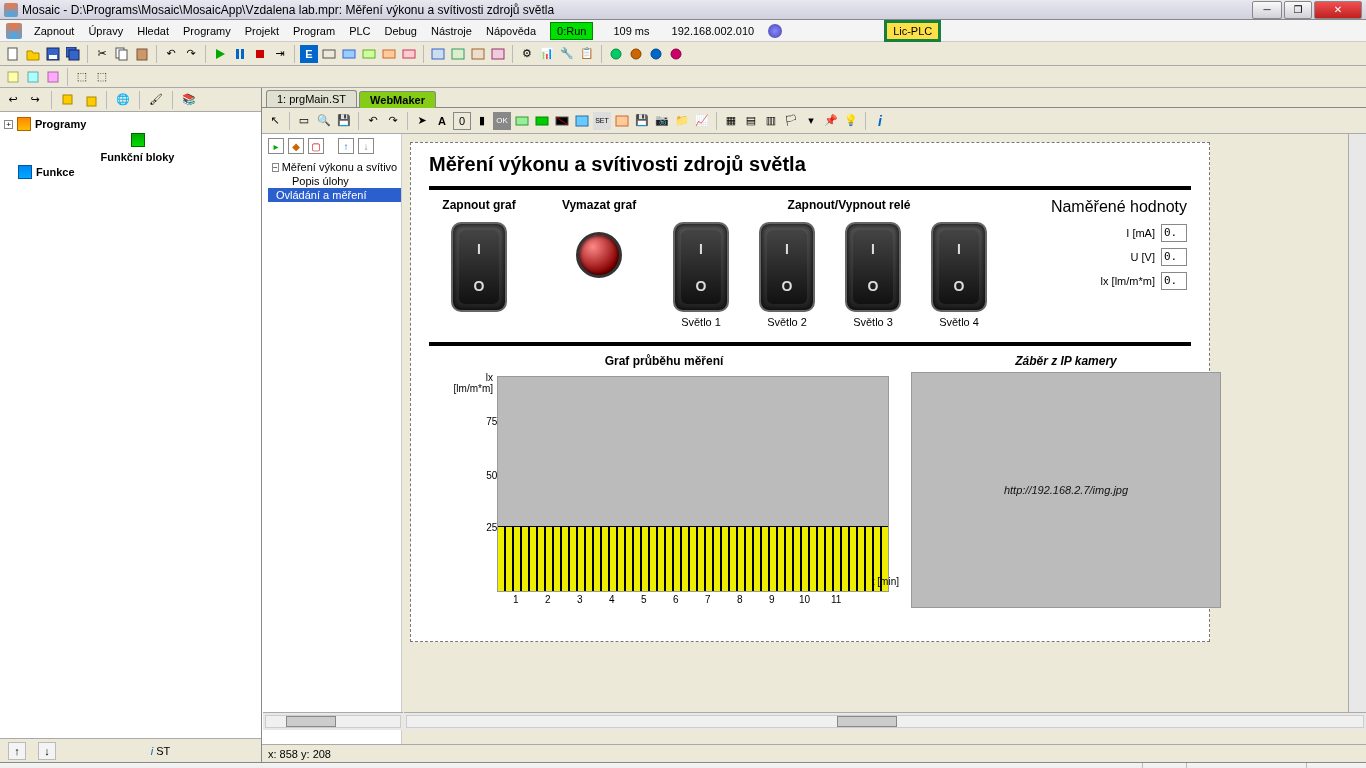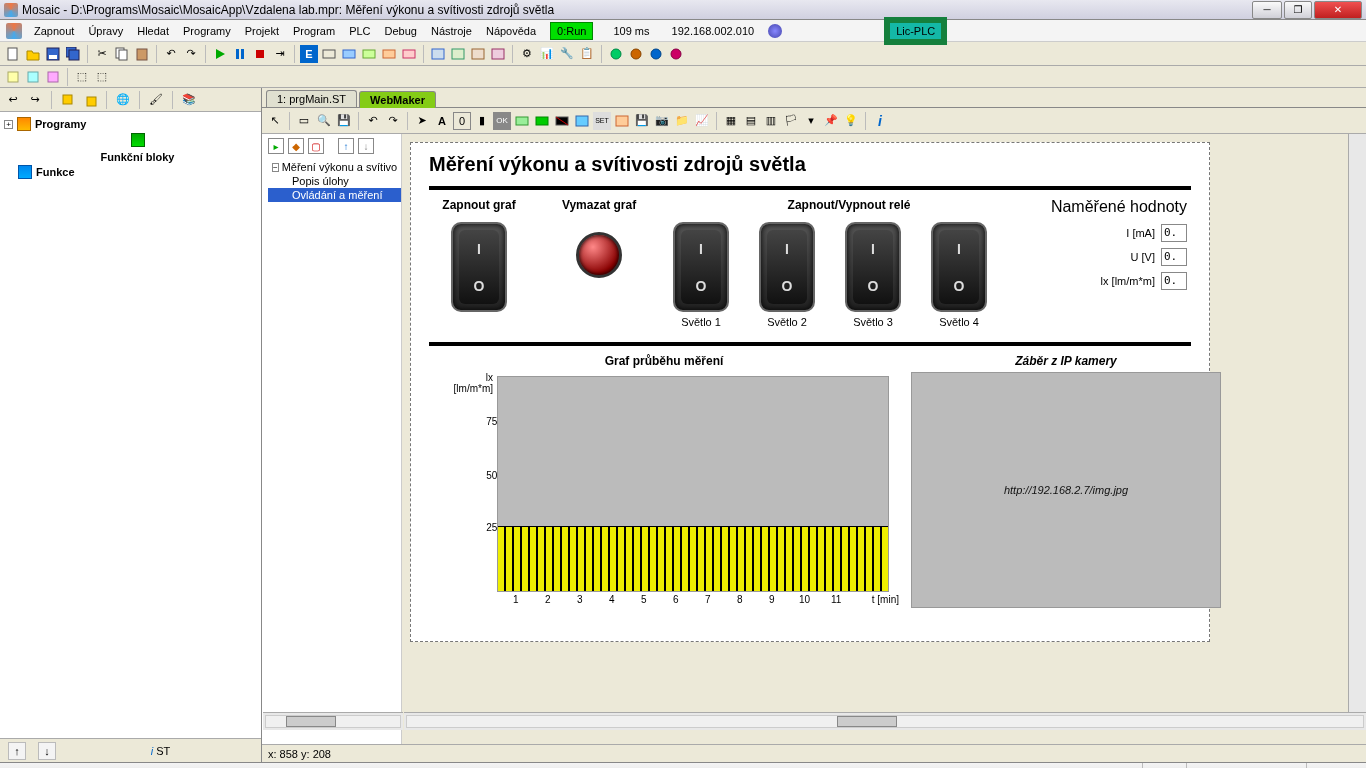--- a/index.html
+++ b/index.html
@@ -13,21 +13,21 @@
 .win-btn.close { background: linear-gradient(#f05050,#c02020); color: #fff; width: 48px; }
 .win-btn.max { width: 28px; }
 
 .menubar { height: 22px; background: #f4f4f4; display: flex; align-items: center; gap: 2px; padding: 0 6px; border-bottom: 1px solid #ccc; }
 .menubar span { padding: 2px 6px; cursor: pointer; }
 .menu-icon { width: 16px; height:16px; background: conic-gradient(#e74, #4ae, #e74); border-radius:2px; margin-right:4px; }
 .status-run { background: #00e000; color: #000; padding: 1px 8px; border: 1px solid #080; margin-left: 6px; }
 .status-ms { margin-left: 12px; }
 .status-ip { margin-left: 8px; }
 .status-gear { width: 14px; height: 14px; margin-left: 6px; background: radial-gradient(#88f,#44a); border-radius:50%; }
-.lic { margin-left: 100px; background: #14b8a6; border:6px solid #15803d; padding:1px 8px; }
+.lic { margin-left: 100px; background: #fde047; border:3px solid #15803d; padding:1px 8px; }
 
 .toolbar { height: 24px; background: #ece9d8; display: flex; align-items: center; gap: 2px; padding: 0 4px; border-bottom: 1px solid #aaa; }
 .tb-btn { width: 18px; height: 18px; display:inline-flex; align-items:center; justify-content:center; cursor:pointer; border:1px solid transparent; }
 .tb-sep { width:1px; height:18px; background:#bbb; margin:0 3px; }
 svg { display:block; }
 
 .main-layout { display: flex; height: 674px; }
 .left-panel { width: 262px; background: #fff; border-right: 1px solid #888; display:flex; flex-direction:column; }
 .lp-toolbar { height: 24px; background:#ece9d8; display:flex; align-items:center; gap:4px; padding:0 4px; border-bottom:1px solid #aaa; }
 .lp-tree { flex:1; padding: 4px; overflow:auto; font-size:11px; }
@@ -79,21 +79,21 @@
 .chart-col { flex:0 0 470px; }
 .cam-col { flex:0 0 310px;font-style:italic; }
 .sect-title { font-weight:bold; font-size:12px; text-align:center; margin-bottom:4px; }
 .chart-box { position:relative; width:470px; height:240px; }
 .chart-y-label { position:absolute; left:0; top:0; font-size:10px; text-align:right; width:64px; }
 .chart-plot { position:absolute; left:68px; top:4px; width:392px; height:216px; background:#bbb; border:1px solid #999; }
 .bars { position:absolute; left:0; bottom:0; right:0; height:65px; background:repeating-linear-gradient(90deg,#ee0 0,#ee0 6px,#000 6px,#000 8px); }
 .bars::after { content:""; position:absolute; top:0; left:0; right:0; height:1px; background:#000; }
 .y-tick { position:absolute; right:396px; font-size:10px; }
 .x-tick { position:absolute; top:222px; font-size:10px; }
-.x-label { position:absolute; right:0; top:222px; font-size:10px; }
+.x-label { position:absolute; right:0; top:204px; font-size:10px; }
 .cam-box { width:310px; height:236px; background:#bbb; border:1px solid #999; display:flex; align-items:center; justify-content:center; font-size:12px; color:#111; }
 
 .hscroll { height:18px; background:#e8e8e8; border-top:1px solid #aaa; display:flex; }
 .hscroll .track { flex:1; background:#f0f0f0; margin:2px; border:1px solid #ccc; position:relative; }
 .hscroll .thumb { position:absolute; left:40%; width:60px; top:0; bottom:0; background:#ccc; border:1px solid #888; }
 
 .statusbar-editor { height:18px; background:#ece9d8; border-top:1px solid #aaa; padding:0 6px; font-size:11px; display:flex; align-items:center; }
 
 .statusbar-app { height:20px; background:linear-gradient(#f4f4f4,#e0e0e0); border-top:1px solid #888; display:flex; align-items:center; font-size:11px; }
 .sb-cell { border-left:1px solid #bbb; padding:0 8px; height:100%; display:flex; align-items:center; }
@@ -411,21 +411,21 @@
           <div class="nb" style="color:#888;">↓</div>
         </div>
         <div class="nav-tree">
           <div class="nt-item nt-root">
             <span style="border:1px solid #888;width:9px;height:9px;font-size:8px;line-height:7px;text-align:center;">−</span>
             <span>Měření výkonu a svítivo</span>
           </div>
           <div class="nt-item" style="padding-left:24px;">
             <span>Popis úlohy</span>
           </div>
-          <div class="nt-item nt-sel" style="padding-left:24px;">
+          <div class="nt-item nt-sel" style="padding-left:8px;">
             <span>Ovládání a měření</span>
           </div>
         </div>
         <div style="position:absolute; bottom:20px; left:266px; width:138px;">
         </div>
       </div>
 
       <div class="canvas-wrap">
         <div class="canvas-inner">
           <div class="page-title">Měření výkonu a svítivosti zdrojů světla</div>

